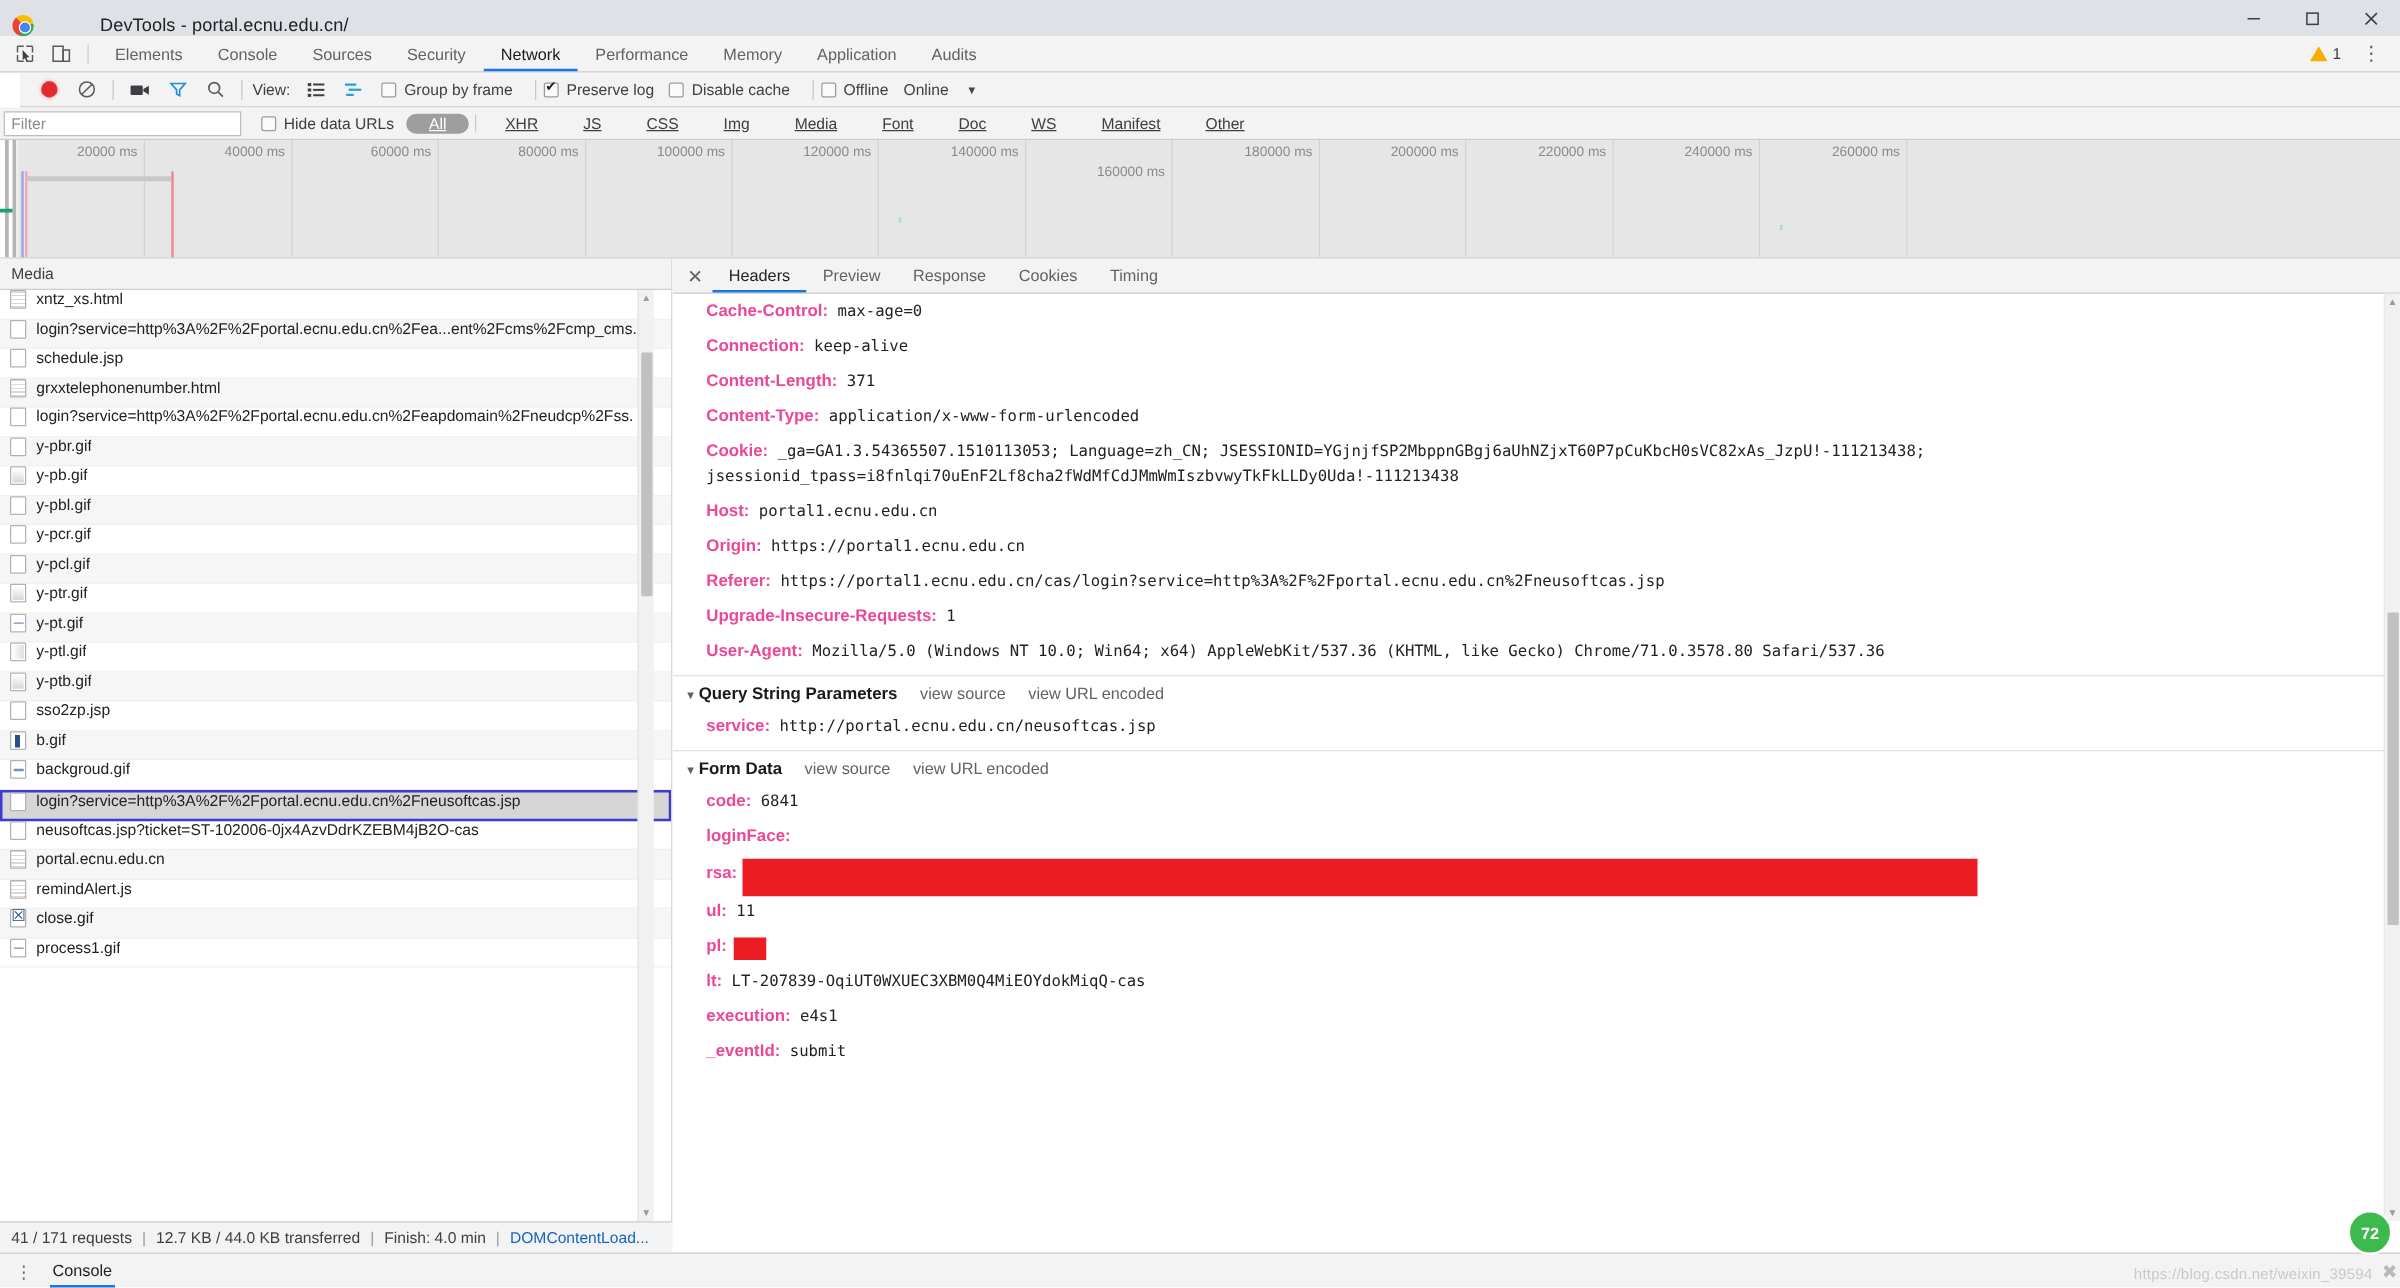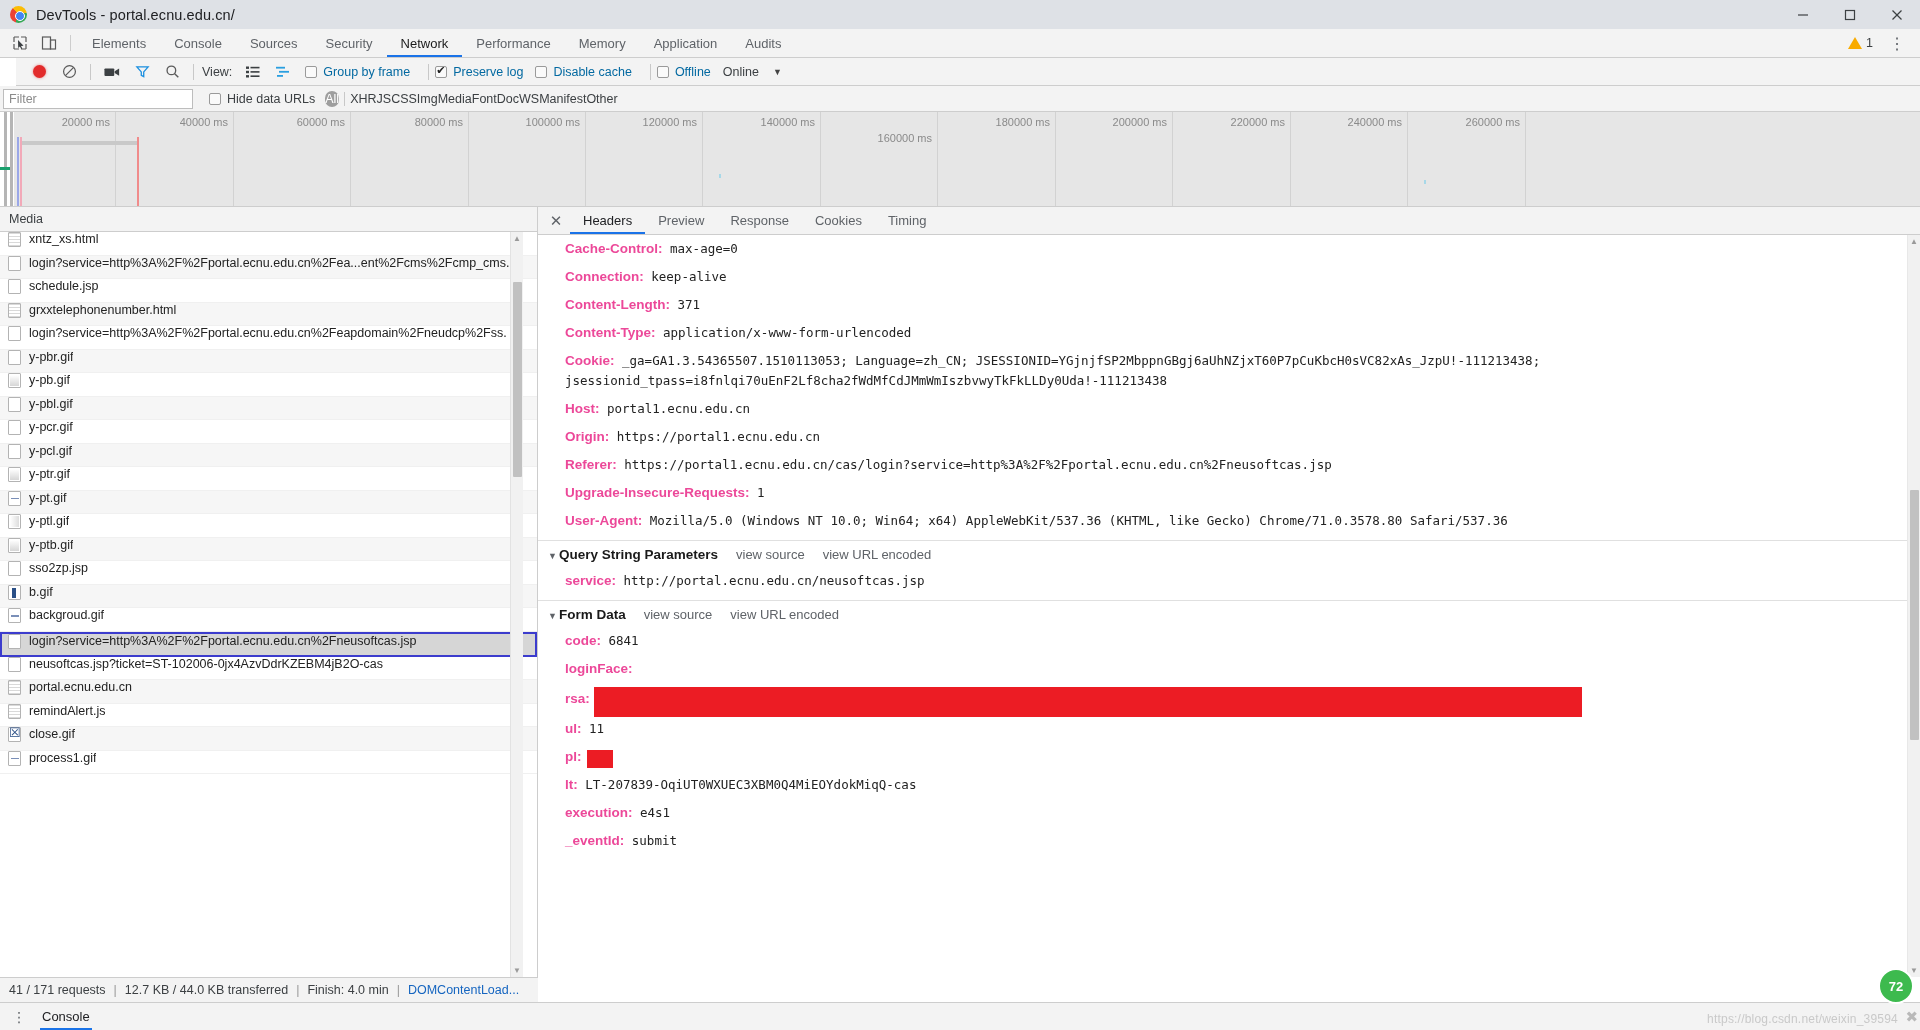--- a/index.html
+++ b/index.html
@@ -10,23 +10,24 @@
     font-family: "Liberation Sans", sans-serif;
     overflow: hidden;
   }
   body { position: relative; }
 
   
   #titlebar {
     height: 29px;
     background: #dee1e6;
     display: flex;
-    align-items: center;
+    align-items: flex-end;
     padding-left: 10px;
     position: relative;
+    gap: 44px;
   }
   #titlebar .chrome-logo {
     width: 17px; height: 17px; border-radius: 50%;
     background:
       conic-gradient(from 200deg, #ea4335 0deg 120deg, #fbbc05 120deg 240deg, #34a853 240deg 360deg);
     position: relative;
     flex: 0 0 auto;
   }
   #titlebar .chrome-logo::after {
     content: ""; position: absolute;
@@ -107,21 +108,21 @@
   .vsep { width: 1px; height: 16px; background: #c8c8c8; margin: 0 6px; }
   .tb-label { margin: 0 6px 0 2px; font-size: 12.5px; color: #3c4043; }
   .chk {
     width: 12px; height: 12px; border: 1px solid #9a9a9a; background: #fafafa;
     border-radius: 2px; display: inline-block; position: relative; flex: 0 0 auto;
   }
   .chk.checked::after {
     content: "\2714"; position: absolute; left: 0px; top: -3px;
     font-size: 11px; color: #222; line-height: 13px;
   }
-  .chk-item { display: flex; align-items: center; gap: 6px; margin-right: 12px; font-size: 12.5px; color: #0369a1; }
+  .chk-item { display: flex; align-items: center; gap: 6px; margin-right: 12px; font-size: 12.5px; color: #404040; }
   .online-sel { display: flex; align-items: center; gap: 14px; font-size: 12.5px; color: #3c4043; }
   .caret-down { font-size: 9px; color: #444; }
 
   
   #filter-row {
     height: 26px;
     background: #f3f3f3;
     border-bottom: 1px solid #cdcdcd;
     display: flex; align-items: center;
     padding-left: 0px;
@@ -132,21 +133,21 @@
     border: 1px solid #bdbdbd; background: #fff;
     font-size: 12.5px; color: #333;
     padding: 0 5px;
     font-family: "Liberation Sans", sans-serif;
     outline: none;
   }
   #filter-input::placeholder { color: #8b8b8b; }
   #hide-urls { display: flex; align-items: center; gap: 6px; margin-left: 16px; color: #3c4043; }
   .type-pills { display: flex; align-items: center; gap: 0; margin-left: 10px; }
   .pill {
-    padding: 1px 0; font-size: 12.5px; color: #3c4043; border-radius: 9px;
+    padding: 1px 18px; font-size: 12.5px; color: #3c4043; border-radius: 9px; text-decoration: underline;
   }
   .pill.active { background: #9e9e9e; color: #fff; }
   .pill-sep { width: 1px; height: 14px; background: #c8c8c8; margin: 0 5px; }
 
   
   #overview {
     height: 95px;
     background: #e6e6e6;
     border-bottom: 1px solid #cdcdcd;
     position: relative;

